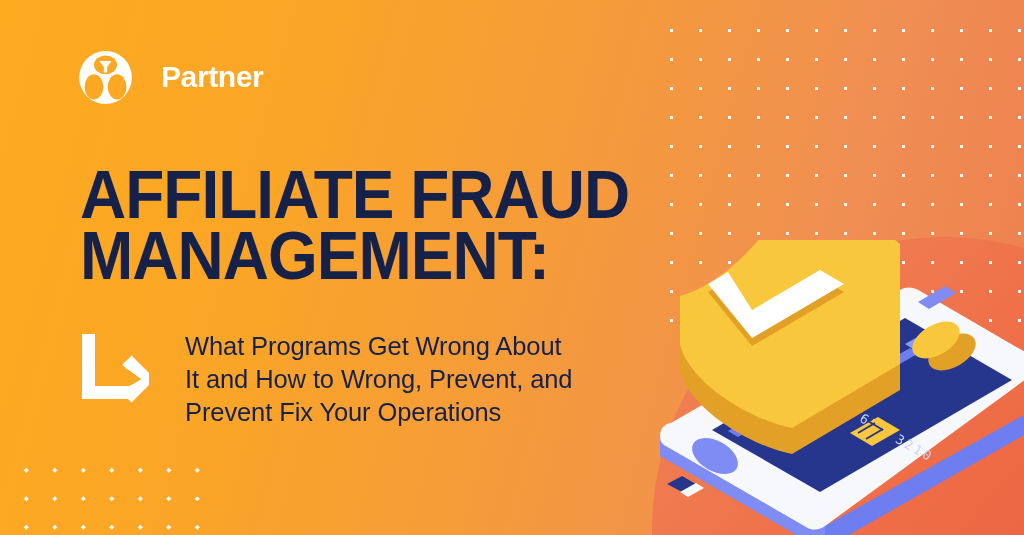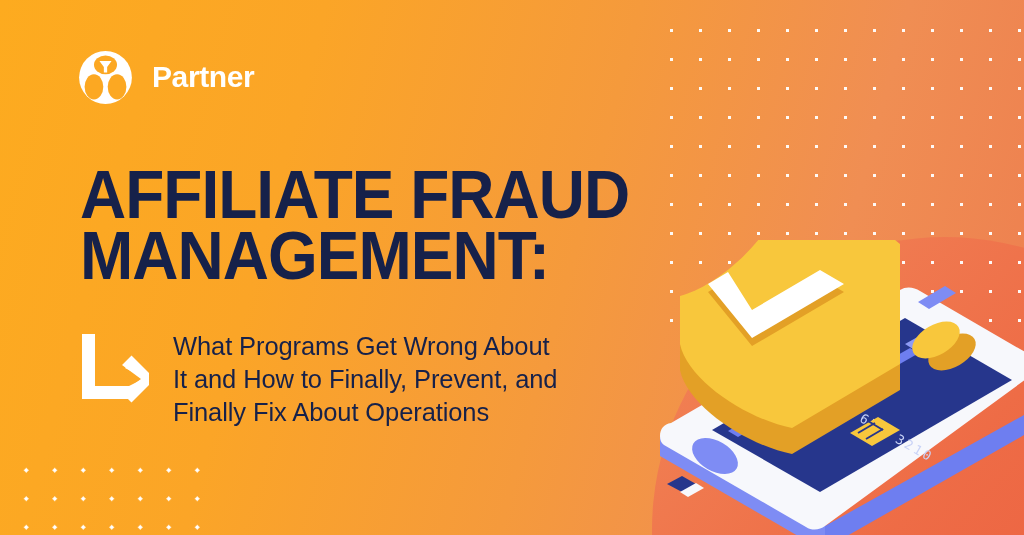--- a/index.html
+++ b/index.html
@@ -27,21 +27,21 @@
     background-size:29px 29px;background-position:2px 2px;
     opacity:.95;
   }
   .dots-bl{
     left:8px;top:452px;width:215px;height:90px;
     background-image:radial-gradient(#ffffff 2.0px, transparent 2.1px);
     background-size:28.5px 28.5px;background-position:4px 4px;
   }
 
   
-  .logo{position:absolute;left:78px;top:50px;display:flex;align-items:center;gap:19px;}
+  .logo{position:absolute;left:78px;top:50px;display:flex;align-items:center;gap:28px;}
   .logo-mark{width:55px;height:55px;flex:none;}
   .logo-text{
     color:#ffffff;font-weight:bold;line-height:.95;
     font-size:30px;letter-spacing:-0.4px;
   }
   .logo-text div{display:block;}
 
   
   .headline{
     position:absolute;left:80px;top:164px;width:660px;
@@ -49,21 +49,21 @@
     font-size:68px;line-height:.90;letter-spacing:-1px;
     text-transform:uppercase;
     transform:scaleX(.94);transform-origin:left top;
   }
   .headline div{white-space:nowrap;}
 
   
   .sub-wrap{position:absolute;left:78px;top:330px;display:flex;align-items:flex-start;}
   .arrow-icon{width:72px;height:92px;flex:none;margin-top:2px;}
   .subtitle{
-    margin-left:23px;color:#16214A;
+    margin-left:35px;color:#16214A;
     font-size:25.5px;line-height:1.30;font-weight:400;letter-spacing:-0.1px;
   }
   .subtitle div{white-space:nowrap;}
 
   
   .illus{position:absolute;left:600px;top:240px;width:440px;height:300px;}
 </style>
 </head>
 <body>
 
@@ -94,22 +94,22 @@
   </div>
 
   <div class="sub-wrap">
     <svg class="arrow-icon" viewBox="0 0 72 92">
       <path d="M4 2 h13 v52 h34 v13 H4 Z" fill="#ffffff"></path>
       <path d="M44 33 l9.5 -9.5 L71 41 l0 12 L53.5 70.5 L44 61 l19 -14 Z" fill="#ffffff"></path>
       <path d="M47 36 l6.5 -6.5 L70 46 L53.5 62.5 L47 56 l20 -10 Z" fill="#ffffff"></path>
     </svg>
     <div class="subtitle">
       <div>What Programs Get Wrong About</div>
-      <div>It and How to Finally, Prevent, and</div>
-      <div>Finally Fix About Operations</div>
+      <div>It and How to Wrong, Prevent, and</div>
+      <div>Prevent Fix Your Operations</div>
     </div>
   </div>
 
   <svg class="illus" viewBox="0 0 440 300">
 
     <g>
       <path d="M60 196 L60 216 L205 300 L225 300 L225 286 Z" fill="#7E8CF4"></path>
       <path d="M225 286 L225 300 L240 300 L440 186 L440 166 Z" fill="#6E7EF0"></path>
 
       <path d="M60 196

